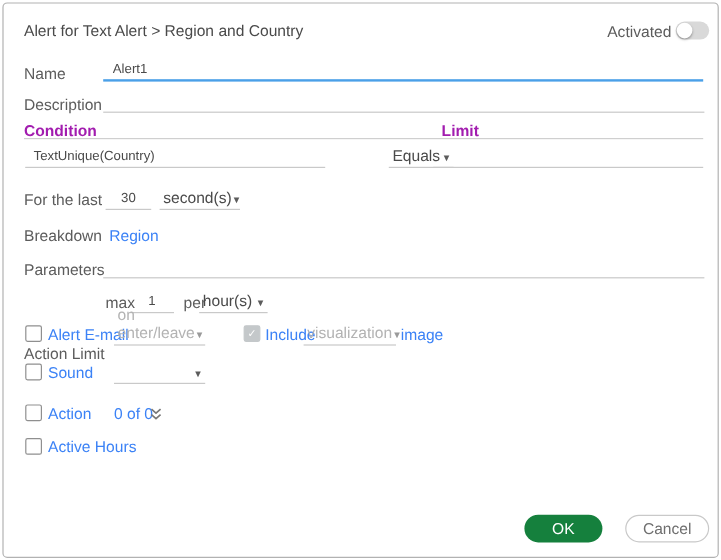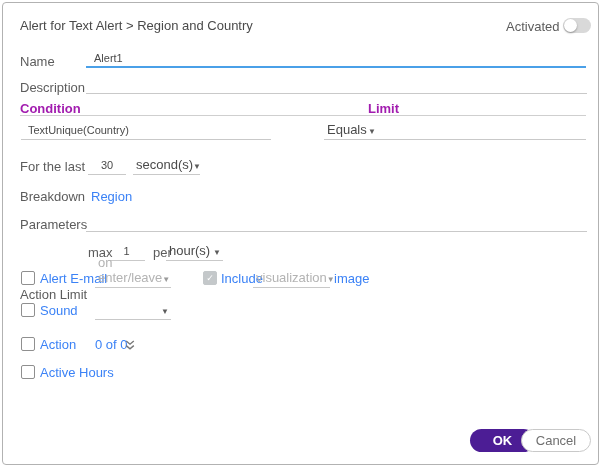--- a/index.html
+++ b/index.html
@@ -15,21 +15,21 @@
   .dd{position:absolute;border-bottom:1px solid #c9c9c9;display:flex;justify-content:space-between;align-items:flex-end;padding:0 2px 2px 3px;height:15px;cursor:pointer;}
   .dd .arrow{font-size:8px;color:#5c5c5c;line-height:11px;}
   .dd.disabled{color:#b3b3b3;}
   .dd.disabled .arrow{color:#9a9a9a;}
   .cb{position:absolute;width:12px;height:12px;border:1px solid #8f8f8f;border-radius:2px;background:#fff;cursor:pointer;}
   .cb.checked-disabled{background:#c4c8ca;border-color:#c4c8ca;display:flex;align-items:center;justify-content:center;color:#fff;font-size:9px;line-height:12px;}
   .divider{position:absolute;height:1px;background:#cfcfcf;}
   .toggle{position:absolute;width:28px;height:15px;background:#d9d9d9;border-radius:8px;cursor:pointer;}
   .toggle .knob{position:absolute;left:1px;top:1px;width:13px;height:13px;background:#fff;border-radius:50%;box-shadow:0 1px 2px rgba(0,0,0,.35);}
   .btn{position:absolute;height:23px;border-radius:12px;font-family:inherit;font-size:13px;display:flex;align-items:center;justify-content:center;cursor:pointer;box-sizing:border-box;}
-  .btn-ok{background:#4c1d95;color:#fff;font-weight:bold;border:none;width:65px;left:467px;top:426px;}
+  .btn-ok{background:#15803d;color:#fff;font-weight:normal;border:none;width:65px;left:434px;top:426px;}
   .btn-cancel{background:#fff;color:#6f6f6f;border:1px solid #c9c9c9;width:70px;left:518px;top:426px;}
   .chev2{display:inline-block;vertical-align:middle;}
 </style>
 </head>
 <body>
 
 <div class="dialog">
 
   <div class="abs" style="left:17px;top:15px;">Alert for Text Alert &gt; Region and Country</div>
   <div class="abs lbl" style="left:503px;top:16px;">Activated</div>

